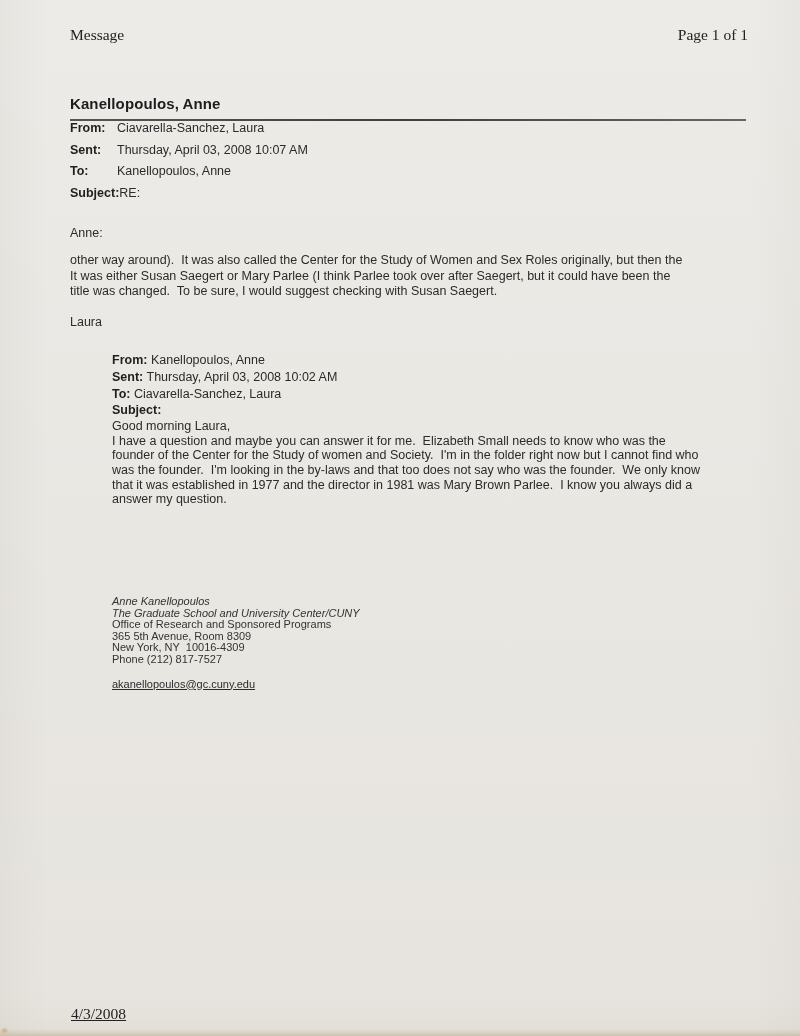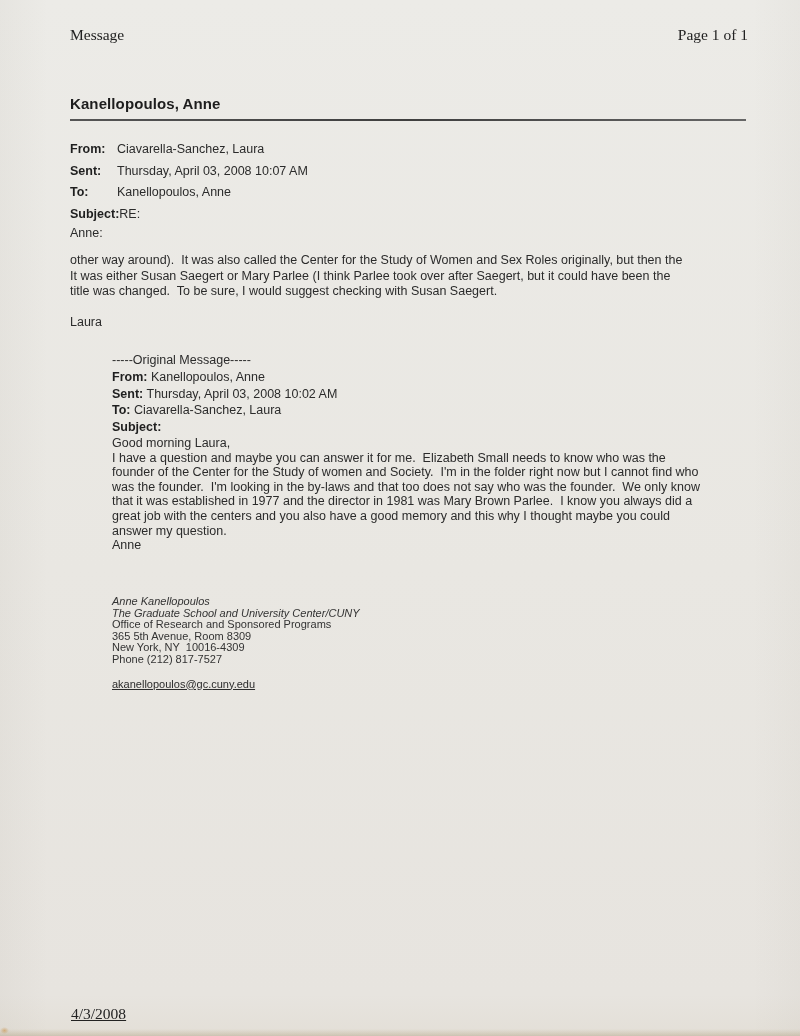--- a/index.html
+++ b/index.html
@@ -33,21 +33,21 @@
   .email-section { position: absolute; top: 95px; left: 70px; width: 676px; }
   .recipient-title {
     font-size: 15px; font-weight: bold; color: #1d1d1d;
     letter-spacing: 0.1px;
   }
   .title-rule {
     margin-top: 7px; height: 2px;
     background: linear-gradient(90deg, #555 0%, #3f3f3f 50%, #666 100%);
     border: none;
   }
-  .hdr-table { margin-top: 21px; font-size: 12.5px; }
+  .hdr-table { margin-top: 0; font-size: 12.5px; }
   .hdr-row { height: 21.5px; white-space: pre; }
   .hdr-label { display: inline-block; min-width: 47px; font-weight: bold; color: #1f1f1f; }
   .hdr-value { color: #2b2b2b; }
 
   .body-section { position: absolute; top: 226px; left: 70px; width: 655px; font-size: 12.5px; }
   .salutation { margin-bottom: 13px; white-space: pre; }
   .para-line { line-height: 15.6px; white-space: pre; }
   .signoff { margin-top: 15px; white-space: pre; }
 
   .quoted-section { position: absolute; top: 352px; left: 112px; width: 600px; font-size: 12.5px; }
@@ -106,34 +106,31 @@
     <div class="salutation">Anne:</div>
     <div>
       <div class="para-line">other way around).  It was also called the Center for the Study of Women and Sex Roles originally, but then the</div>
       <div class="para-line">It was either Susan Saegert or Mary Parlee (I think Parlee took over after Saegert, but it could have been the</div>
       <div class="para-line">title was changed.  To be sure, I would suggest checking with Susan Saegert.</div>
     </div>
     <div class="signoff">Laura</div>
   </div>
 
   <div class="quoted-section">
-    <div class="q-line">-----Original Message-----</div>
     <div class="q-line"><span class="q-label">From:</span> <span>Kanellopoulos, Anne</span></div>
     <div class="q-line"><span class="q-label">Sent:</span> <span>Thursday, April 03, 2008 10:02 AM</span></div>
     <div class="q-line"><span class="q-label">To:</span> <span>Ciavarella-Sanchez, Laura</span></div>
     <div class="q-line"><span class="q-label">Subject:</span> <span></span></div>
     <div class="q-body">
       <div class="q-body-line">Good morning Laura,</div>
       <div class="q-body-line">I have a question and maybe you can answer it for me.  Elizabeth Small needs to know who was the</div>
       <div class="q-body-line">founder of the Center for the Study of women and Society.  I'm in the folder right now but I cannot find who</div>
       <div class="q-body-line">was the founder.  I'm looking in the by-laws and that too does not say who was the founder.  We only know</div>
       <div class="q-body-line">that it was established in 1977 and the director in 1981 was Mary Brown Parlee.  I know you always did a</div>
-      <div class="q-body-line">great job with the centers and you also have a good memory and this why I thought maybe you could</div>
       <div class="q-body-line">answer my question.</div>
-      <div class="q-body-line">Anne</div>
     </div>
   </div>
 
   <div class="sig-section">
     <div class="sig-line italic">Anne Kanellopoulos</div>
     <div class="sig-line italic">The Graduate School and University Center/CUNY</div>
     <div class="sig-line">Office of Research and Sponsored Programs</div>
     <div class="sig-line">365 5th Avenue, Room 8309</div>
     <div class="sig-line">New York, NY  10016-4309</div>
     <div class="sig-line">Phone (212) 817-7527</div>

